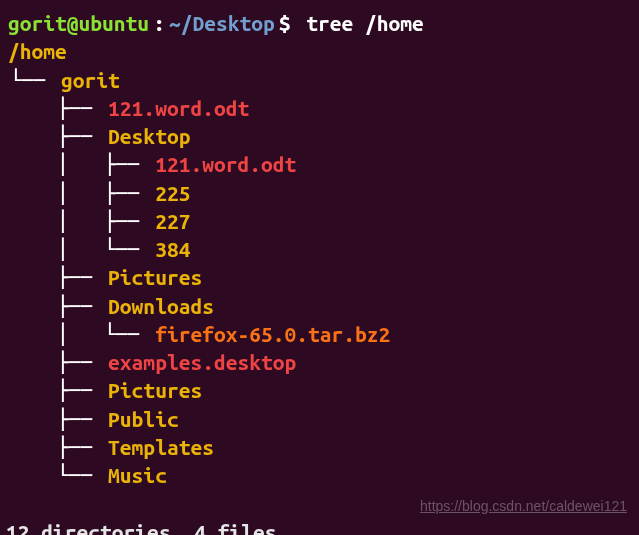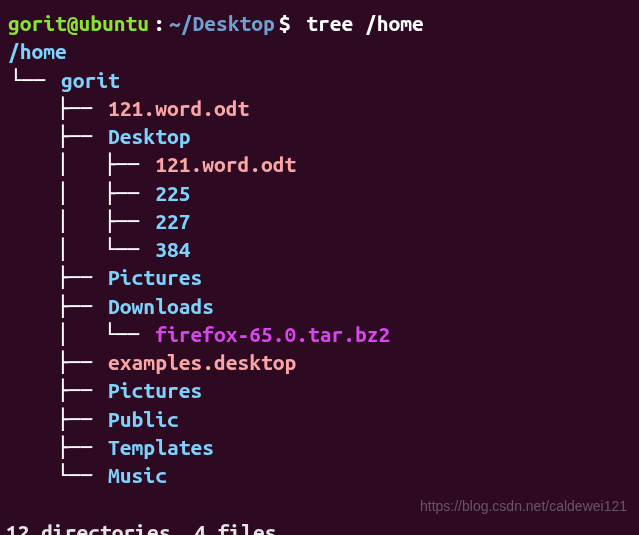--- a/index.html
+++ b/index.html
@@ -34,43 +34,44 @@
     .dollar {
       color: #ffffff;
     }
     .cmd {
       color: #ffffff;
     }
     .tree-line {
       white-space: pre;
     }
     .dir {
-      color: #7dd3fc;
+      color: #eab308;
     }
     .file {
-      color: #fca5a5;
+      color: #ef4444;
     }
     .archive {
-      color: #d946ef;
+      color: #f97316;
     }
     .tree-chars {
       color: #ffffff;
     }
     .summary {
       color: #e5e5e5;
       margin-top: 2px;
     }
     .watermark {
       position: absolute;
       bottom: 18px;
       right: 10px;
       color: rgba(220, 220, 220, 0.35);
       font-size: 14px;
       font-weight: normal;
       font-family: Arial, sans-serif;
+      text-decoration: underline;
     }
   </style>
 </head>
 <body>
 
 <div class="prompt-line"><span class="user-host">gorit@ubuntu</span><span class="colon">:</span><span class="path">~/Desktop</span><span class="dollar">$ </span><span class="cmd">tree /home</span></div>
 
 <div class="tree-line"><span class="dir">/home</span></div>
 
 <div id="tree-container">

